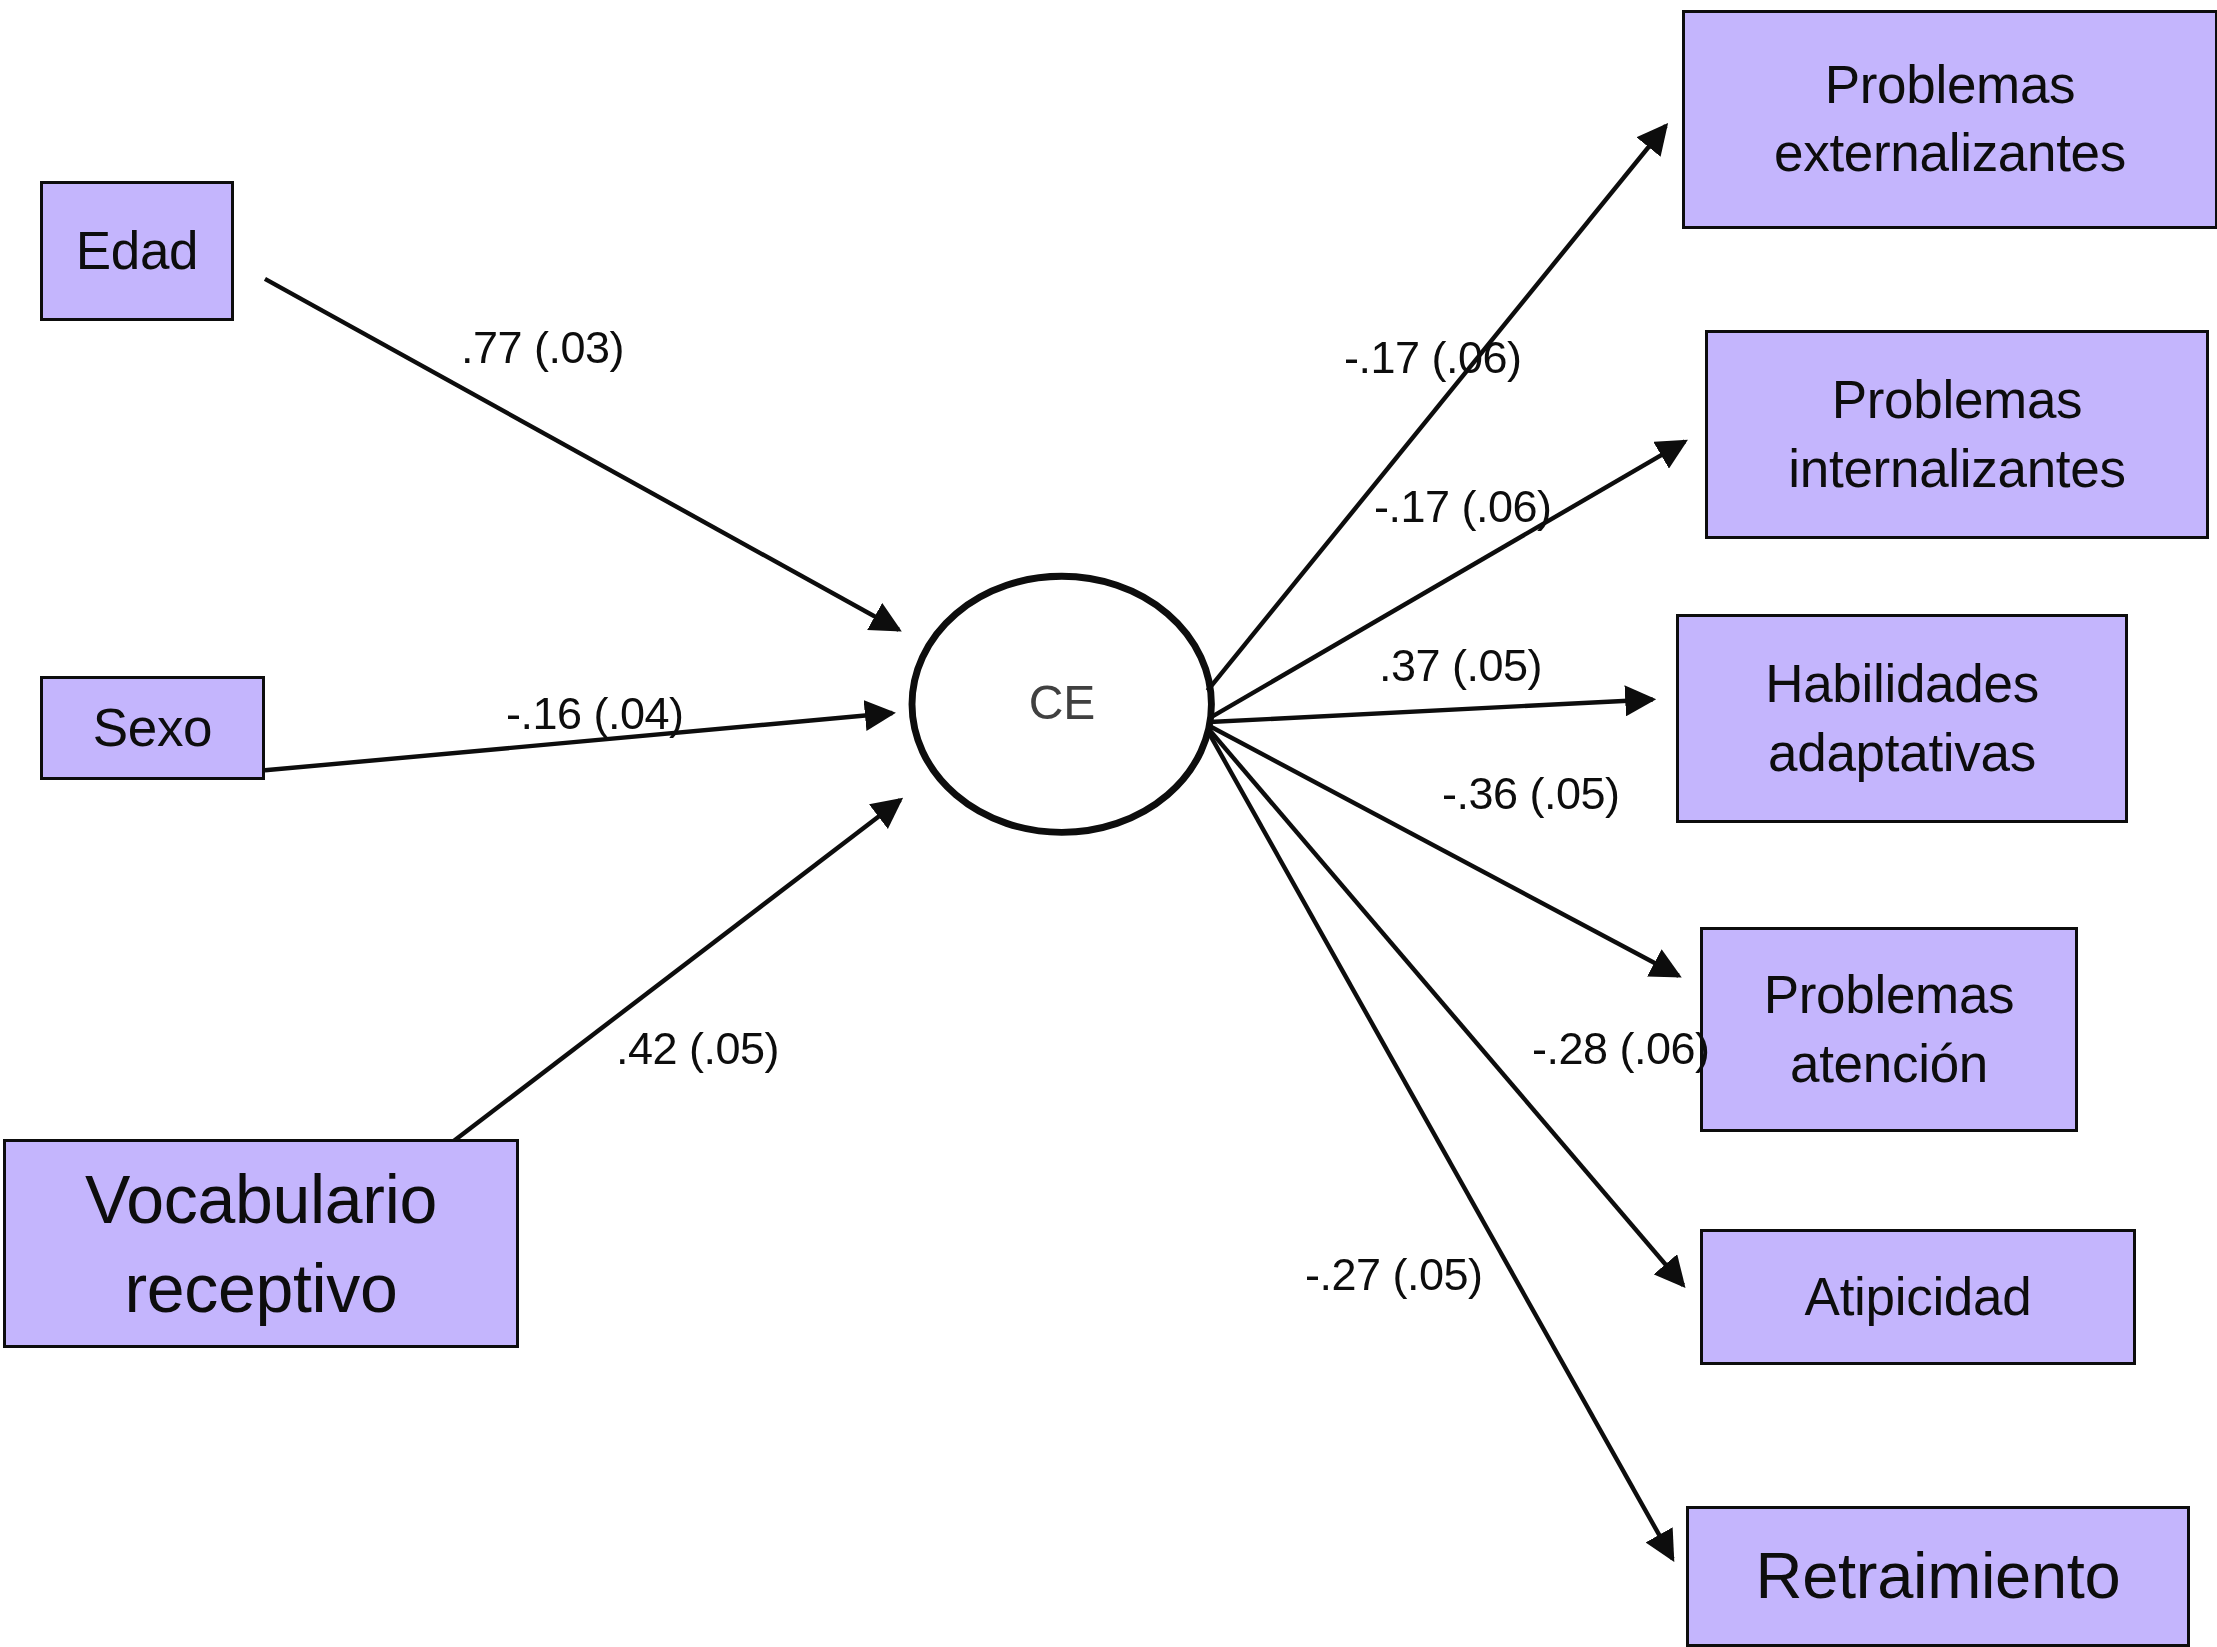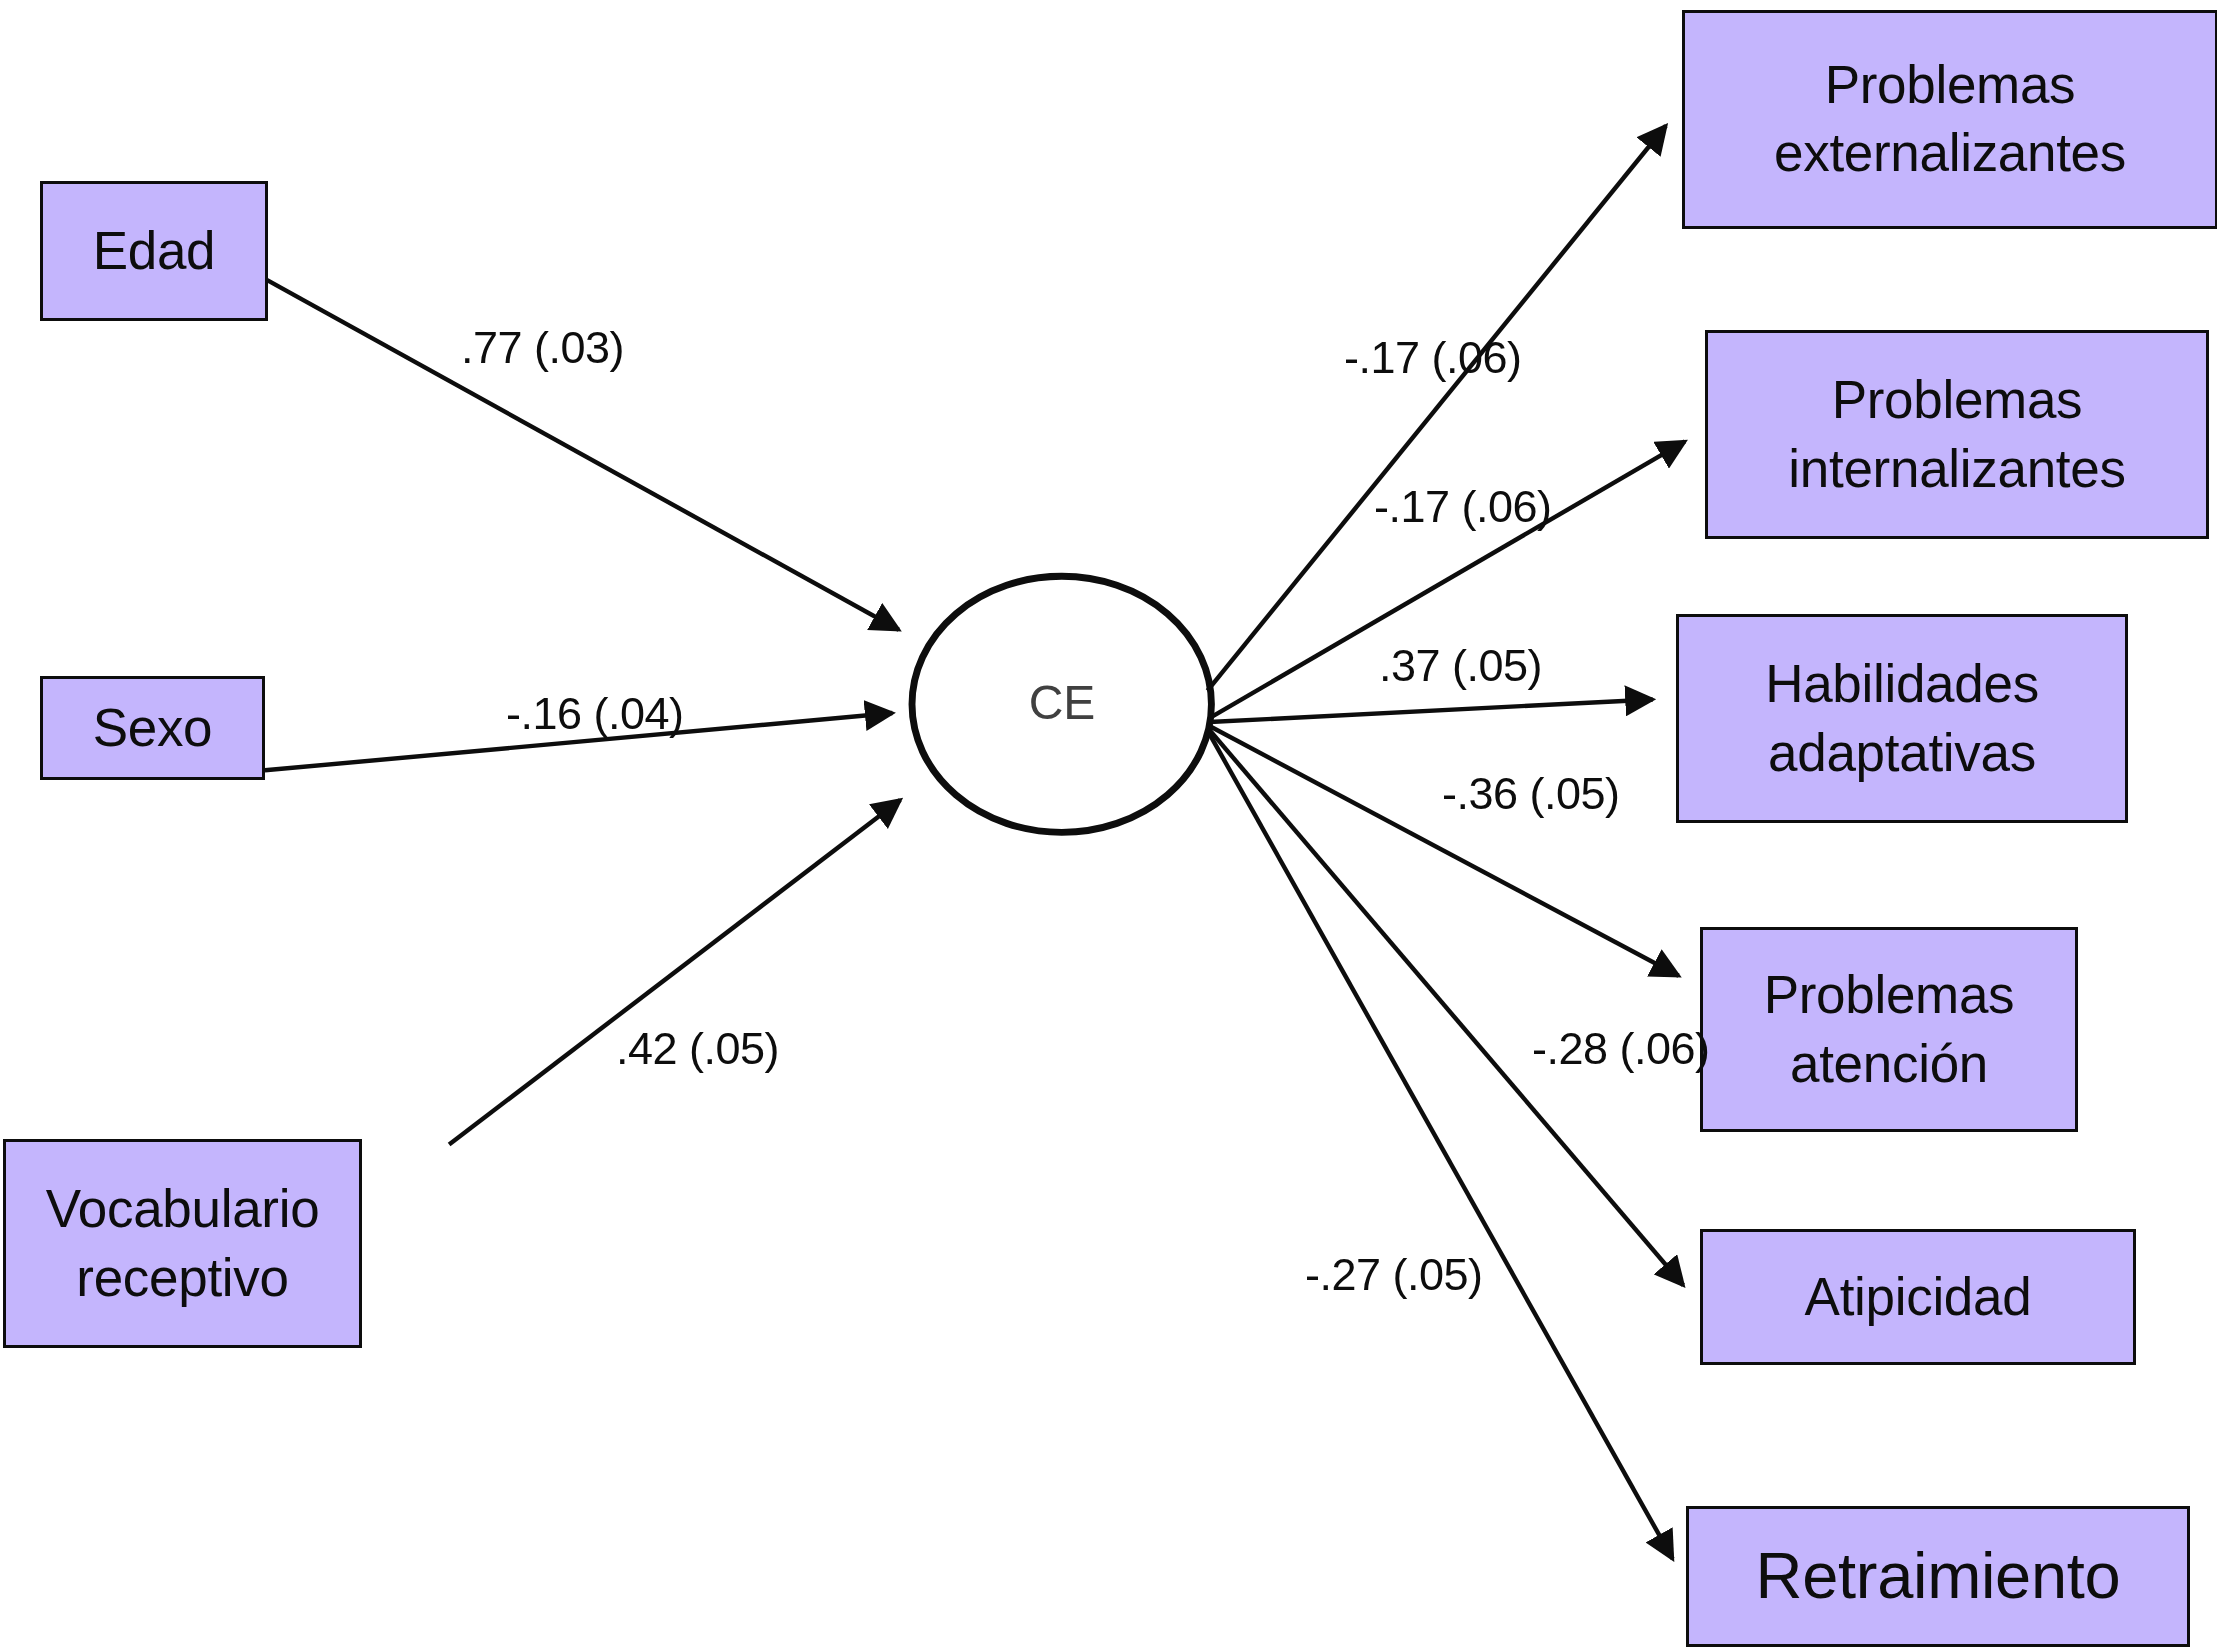--- a/index.html
+++ b/index.html
@@ -83,23 +83,23 @@
         <line x1="1228" y1="733" x2="1678.0260242641812" y2="710.0199476971482" stroke="#0d0d0d" stroke-width="4.5" marker-end="url(#arrowhead)"></line>
         <line x1="1228" y1="737" x2="1704.346021175287" y2="990.6012217997985" stroke="#0d0d0d" stroke-width="4.5" marker-end="url(#arrowhead)"></line>
         <line x1="1228" y1="741" x2="1709.0188310612102" y2="1304.785229118301" stroke="#0d0d0d" stroke-width="4.5" marker-end="url(#arrowhead)"></line>
         <line x1="1228" y1="745" x2="1698.2093048658471" y2="1582.5603242922903" stroke="#0d0d0d" stroke-width="4.5" marker-end="url(#arrowhead)"></line>
       </g>
   </svg>
 
   <div class="latent-label" id="ce-label" style="left: 944px; top: 675px; width: 236px;">CE</div>
 
   <div id="boxes-layer">
-      <div class="node-box" style="left: 40px; top: 181px; width: 228px; height: 140px; font-size: 53px;"><span>Edad</span></div>
+      <div class="node-box" style="left: 40px; top: 181px; width: 194px; height: 140px; font-size: 53px;"><span>Edad</span></div>
       <div class="node-box" style="left: 40px; top: 676px; width: 225px; height: 104px; font-size: 53px;"><span>Sexo</span></div>
-      <div class="node-box" style="left: 3px; top: 1139px; width: 359px; height: 209px; font-size: 53px;"><span>Vocabulario
+      <div class="node-box" style="left: 3px; top: 1139px; width: 516px; height: 209px; font-size: 68px;"><span>Vocabulario
 receptivo</span></div>
       <div class="node-box" style="left: 1682px; top: 9.9px; width: 536px; height: 219px; font-size: 53px;"><span>Problemas
 externalizantes</span></div>
       <div class="node-box" style="left: 1705px; top: 330px; width: 504px; height: 209px; font-size: 53px;"><span>Problemas
 internalizantes</span></div>
       <div class="node-box" style="left: 1676px; top: 614px; width: 452px; height: 209px; font-size: 53px;"><span>Habilidades
 adaptativas</span></div>
       <div class="node-box" style="left: 1700px; top: 927px; width: 378px; height: 205px; font-size: 53px;"><span>Problemas
 atención</span></div>
       <div class="node-box" style="left: 1700px; top: 1229px; width: 436px; height: 136px; font-size: 53px;"><span>Atipicidad</span></div>

